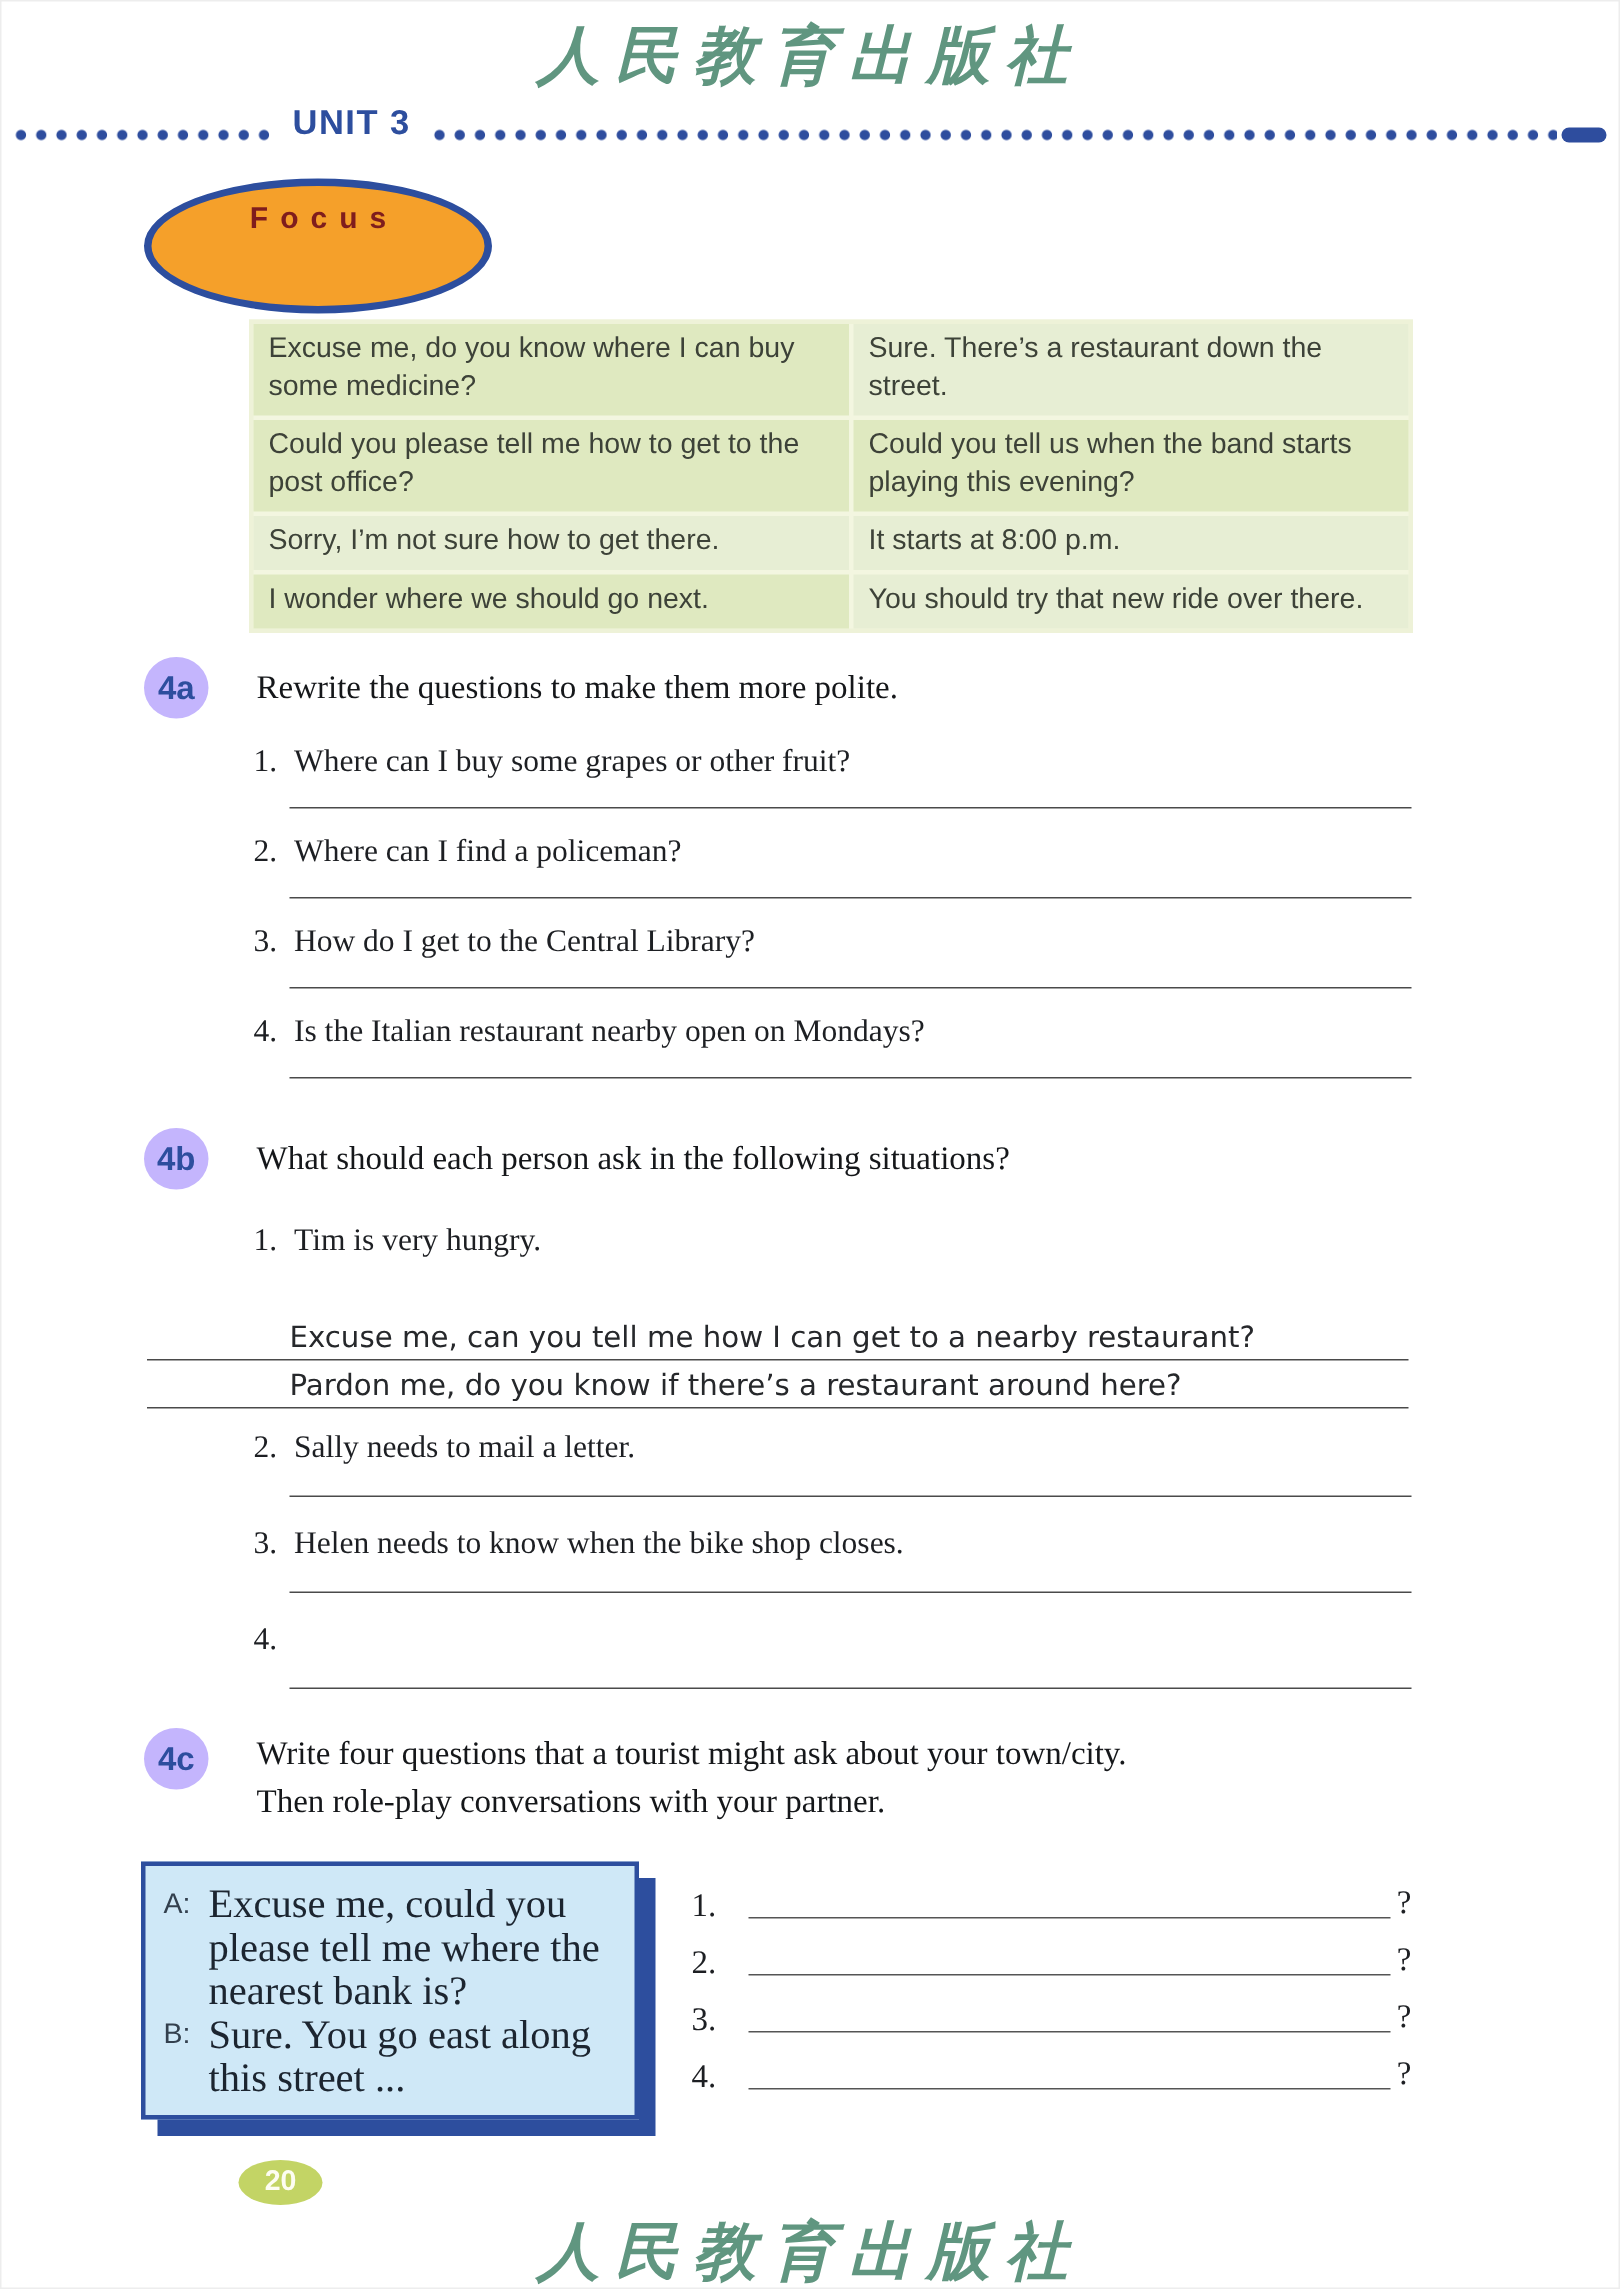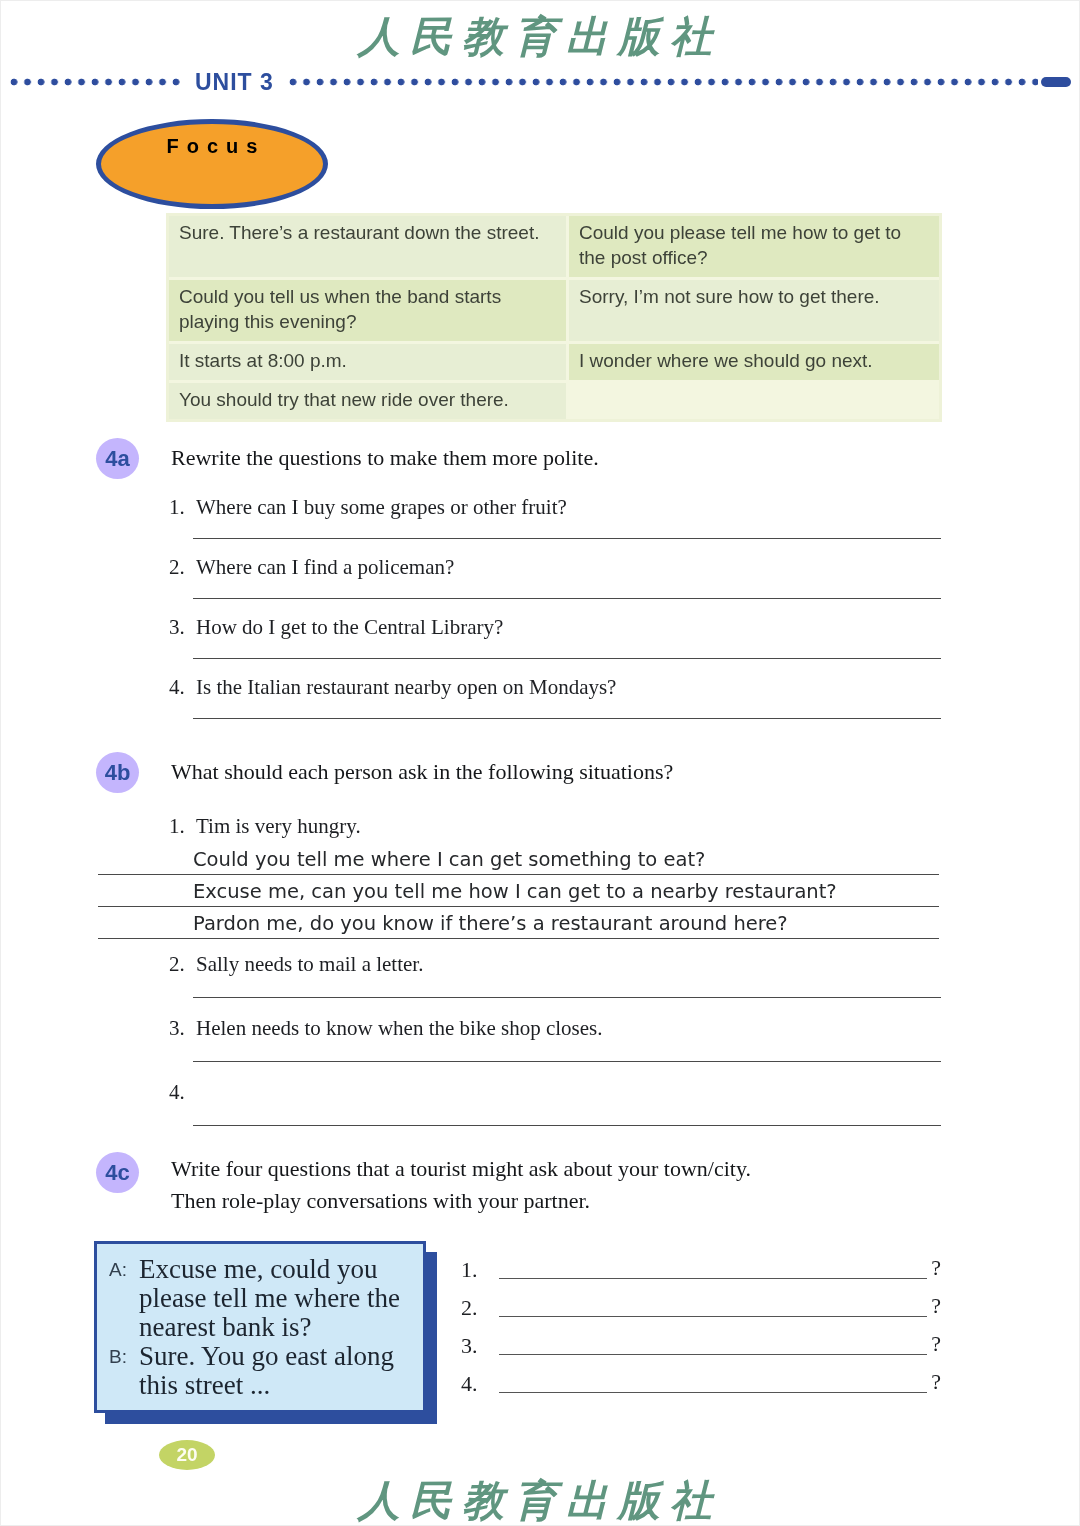--- a/index.html
+++ b/index.html
@@ -15,21 +15,21 @@
     position:absolute; left:0; right:0; text-align:center;
     font-family:"Liberation Serif", serif; font-style:italic;
     color:#45846a; font-size:42px; letter-spacing:10px; font-weight:bold;
     opacity:.85;
   }
   .calligraphy.top { top:8px; }
   .calligraphy.bottom { top:1472px; }
   
   .unit-rule {
     position:absolute; top:68px; left:8px; right:8px; height:26px;
-    display:flex; align-items:center;
+    display:flex; align-items:flex-end;
   }
   .dots {
     height:10px;
     background-image:radial-gradient(circle at 5px 5px, #2e4d9e 3.1px, rgba(0,0,0,0) 3.7px);
     background-size:13.5px 10px; background-repeat:repeat-x;
   }
   .dots-left { width:172px; }
   .dots-right { flex:1; }
   .unit-label {
     margin:0 14px; font-family:"Liberation Sans", sans-serif;
@@ -37,21 +37,21 @@
     white-space:nowrap;
   }
   .end-pill { width:30px; height:10px; border-radius:5px; background:#2e4d9e; margin-left:3px; flex:none; }
   
   .grammar-badge {
     position:absolute; left:95px; top:118px; width:232px; height:90px;
     background:#f5a02a; border:5px solid #2d4e9e; border-radius:50%;
     text-align:center; padding-top:9px;
   }
   .grammar-line1 { font-family:"Liberation Serif", serif; font-weight:bold; font-size:31px; color:#2d4e9e; line-height:34px; }
-  .grammar-line2 { font-family:"Liberation Sans", sans-serif; font-weight:bold; font-size:20px; color:#000000; letter-spacing:8px; line-height:26px; text-indent:8px;}
+  .grammar-line2 { font-family:"Liberation Sans", sans-serif; font-weight:bold; font-size:20px; color:#7f1d1d; letter-spacing:8px; line-height:26px; text-indent:8px;}
   
   .gf-table {
     position:absolute; left:165px; top:212px; width:776px;
     display:grid; grid-template-columns:397px 1fr;
     background:#f3f6e0; gap:3px; border:3px solid #eef2d8;
     font-family:"Liberation Sans", sans-serif; font-size:19px; line-height:25px; color:#3d4238;
   }
   .gf-cell { padding:4px 12px 7px 10px; }
   .gf-q { background:#dfe9c0; }
   .gf-a { background:#e7eed4; }
@@ -114,20 +114,21 @@
     <div class="unit-label">UNIT 3</div>
     <div class="dots dots-right"></div>
     <div class="end-pill"></div>
   </div>
 
   <div class="grammar-badge">
     <div class="grammar-line2">Focus</div>
   </div>
 
   <div class="gf-table">
+    <div class="gf-cell gf-q">Excuse me, do you know where I can buy some medicine?</div>
     <div class="gf-cell gf-a">Sure. There’s a restaurant down the street.</div>
     <div class="gf-cell gf-q">Could you please tell me how to get to the post office?</div>
     <div class="gf-cell gf-q">Could you tell us when the band starts playing this evening?</div>
     <div class="gf-cell gf-a">Sorry, I’m not sure how to get there.</div>
     <div class="gf-cell gf-a">It starts at 8:00 p.m.</div>
     <div class="gf-cell gf-q">I wonder where we should go next.</div>
     <div class="gf-cell gf-a">You should try that new ride over there.</div>
   </div>
 
   <div class="sec-badge" style="left:95px; top:437px;">4a</div>
@@ -164,21 +165,20 @@
     </div>
   </div>
 
   <div class="sec-badge" style="left:95px; top:751px;">4b</div>
   <div class="sec-title" style="top:755px;">What should each person ask in the following situations?</div>
 
   <div class="item-row abs" style="left:168px; top:810px; width:772px;">
     <span class="item-num">1.</span>
     <span>Tim is very hungry.</span>
   </div>
-  <div class="hand-row hand" style="top:846px;"><span style="position:relative; left:95px;">Could you tell me where I can get something to eat?</span></div>
   <div class="hand-row hand" style="top:878px;"><span style="position:relative; left:95px;">Excuse me, can you tell me how I can get to a nearby restaurant?</span></div>
   <div class="hand-row hand" style="top:910px;"><span style="position:relative; left:95px;">Pardon me, do you know if there’s a restaurant around here?</span></div>
 
   <div class="abs" style="left:168px; top:948px; width:772px;">
     <div style="height:64px; position:relative;">
       <div class="item-row">
           <span class="item-num">2.</span>
           <span>Sally needs to mail a letter.</span>
         </div>
       <div class="blank-line" style="position:absolute; left:24px; right:0; top:48px;"></div>

